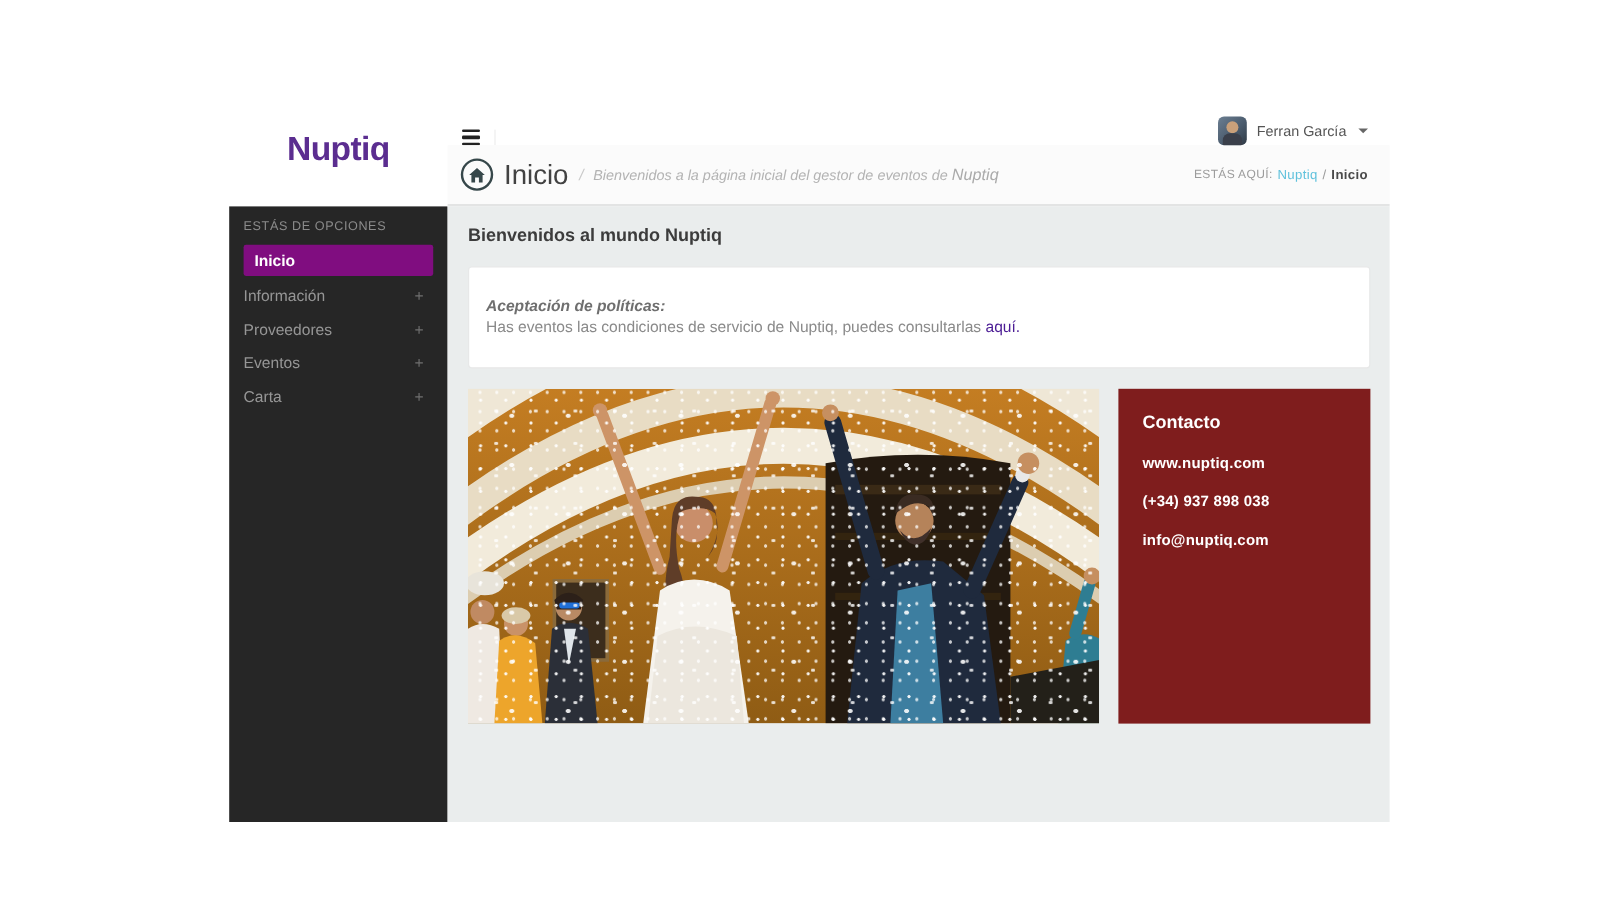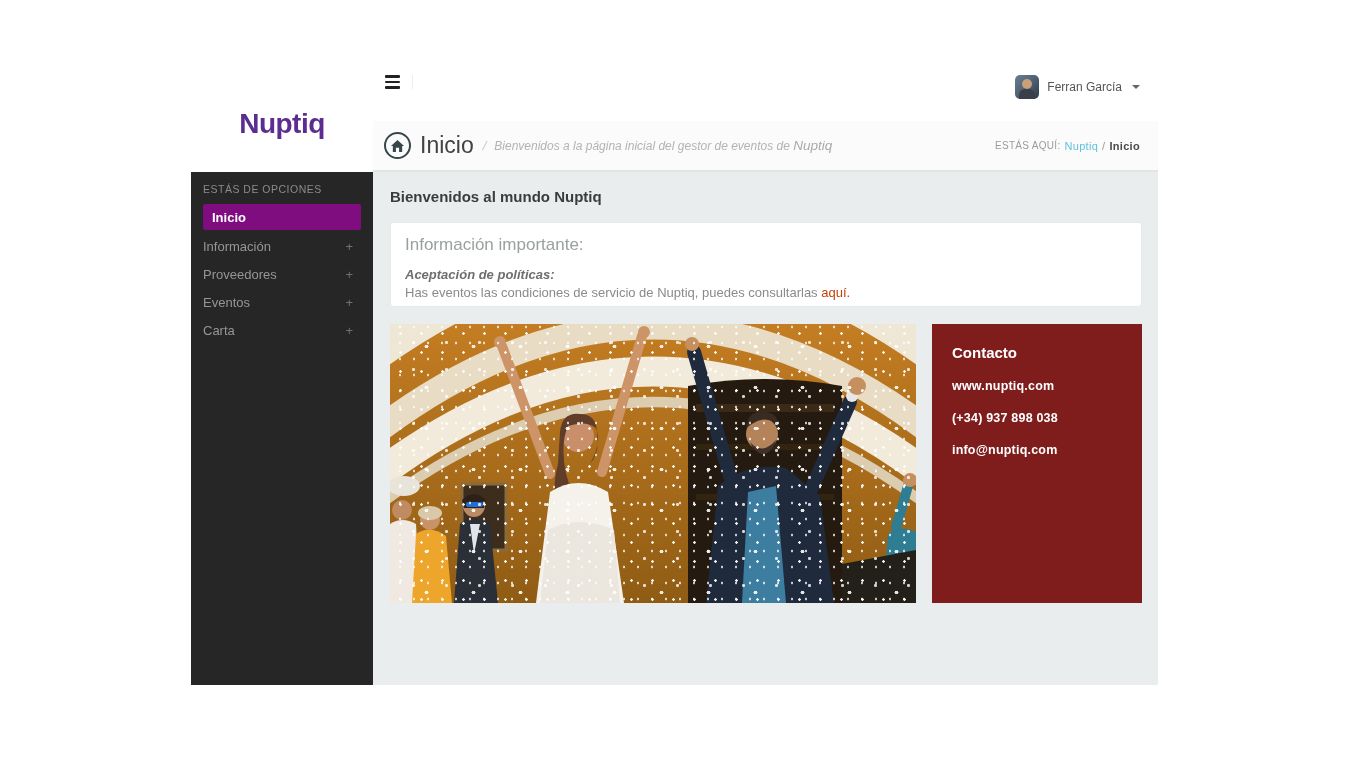--- a/index.html
+++ b/index.html
@@ -12,21 +12,21 @@
   .logo-area { height:97px; background:#ffffff; display:flex; align-items:center; justify-content:center; }
   .logo { font-size:28px; font-weight:bold; color:#5b2d90; letter-spacing:-0.5px; cursor:pointer; }
   .side-menu { flex:1; background:#262626; padding-top:11px; }
   .menu-title { padding:0 12px 9px 12px; font-size:10.5px; letter-spacing:0.5px; color:#8b8b8b; }
   .menu-item { height:28px; display:flex; align-items:center; justify-content:space-between; padding:0 20px 0 12px; color:#969696; font-size:13px; cursor:pointer; }
   .menu-item .plus { color:#6f6f6f; font-size:13px; }
   .menu-item.active { background:#800d80; color:#ffffff; margin:0 12px 2px 12px; height:26px; border-radius:2px; padding:0 10px 0 9px; font-weight:bold; }
 
   
   .main { flex:1; display:flex; flex-direction:column; }
-  .topbar { height:46px; background:#ffffff; display:flex; align-items:flex-start; }
+  .topbar { height:46px; background:#ffffff; display:flex; align-items:flex-end; }
   .hamburger { width:40px; border-right:1px solid #ededed; display:flex; flex-direction:column; align-items:center; justify-content:center; gap:3px; cursor:pointer; }
   .hamburger .bar { width:15px; height:2.5px; background:#222; border-radius:1px; }
   .topbar .spacer { flex:1; }
   .user-block { display:flex; align-items:center; gap:8px; padding-right:18px; cursor:pointer; }
   .avatar { width:24px; height:24px; border-radius:5px; overflow:hidden; background:linear-gradient(135deg,#6c7f92 0%,#4b5c6e 55%,#2f3a45 100%); position:relative; }
   .avatar:before { content:""; position:absolute; left:7px; top:4px; width:10px; height:10px; border-radius:50%; background:#c9a07a; }
   .avatar:after { content:""; position:absolute; left:4px; top:14px; width:16px; height:10px; border-radius:6px 6px 0 0; background:#3a3f4a; }
   .user-name { font-size:12px; color:#555; }
   .caret-down { width:0; height:0; border-left:4px solid transparent; border-right:4px solid transparent; border-top:4px solid #666; margin-left:2px; }
 
@@ -41,21 +41,21 @@
   .location .loc-app { color:#5fc1dc; font-size:11px; cursor:pointer; }
   .location .loc-sep { color:#9b9b9b; font-size:11px; }
   .location .loc-page { color:#4a4a4a; font-size:11px; font-weight:bold; }
 
   .content { flex:1; background:#eaeded; padding:16px 16px 0 17px; }
   .welcome { font-size:15px; font-weight:bold; color:#3c3c3c; }
   .info-card { margin-top:17px; background:#ffffff; border:1px solid #e7e8e8; border-radius:3px; height:85px; padding:12px 14px; }
   .info-card .card-title { font-size:17px; color:#9aa0a0; }
   .info-card .card-sub { font-size:13px; font-weight:bold; color:#6f6f6f; margin-top:12px;font-style:italic; }
   .info-card .card-body { font-size:13px; color:#8a8a8a; margin-top:3px; }
-  .info-card .card-body a { color:#c2410c; text-decoration:none; cursor:pointer; }
+  .info-card .card-body a { color:#4c1d95; text-decoration:none; cursor:pointer; }
 
   .media-row { margin-top:17px; display:flex; gap:16px; }
   .photo { width:526px; height:279px; position:relative; overflow:hidden; flex:none; }
   .photo svg { display:block; width:100%; height:100%; }
   .confetti { position:absolute; inset:0; pointer-events:none;
     background-image:
       radial-gradient(rgba(255,255,255,0.92) 1.1px, transparent 1.6px),
       radial-gradient(rgba(255,255,255,0.8) 1.4px, transparent 2px),
       radial-gradient(rgba(255,255,255,0.75) 1px, transparent 1.5px),
       radial-gradient(rgba(255,255,255,0.88) 1.7px, transparent 2.3px);
@@ -133,21 +133,20 @@
         <span class="loc-app">Nuptiq</span>
         <span class="loc-sep">/</span>
         <span class="loc-page">Inicio</span>
       </div>
     </div>
 
     <div class="content">
       <div class="welcome">Bienvenidos al mundo Nuptiq</div>
 
       <div class="info-card">
-        <div class="card-title">Información importante:</div>
         <div class="card-sub">Aceptación de políticas:</div>
         <div class="card-body">
           <span>Has eventos las condiciones de servicio de Nuptiq, puedes consultarlas</span>
           <a>aquí.</a>
         </div>
       </div>
 
       <div class="media-row">
 
         <div class="photo">

